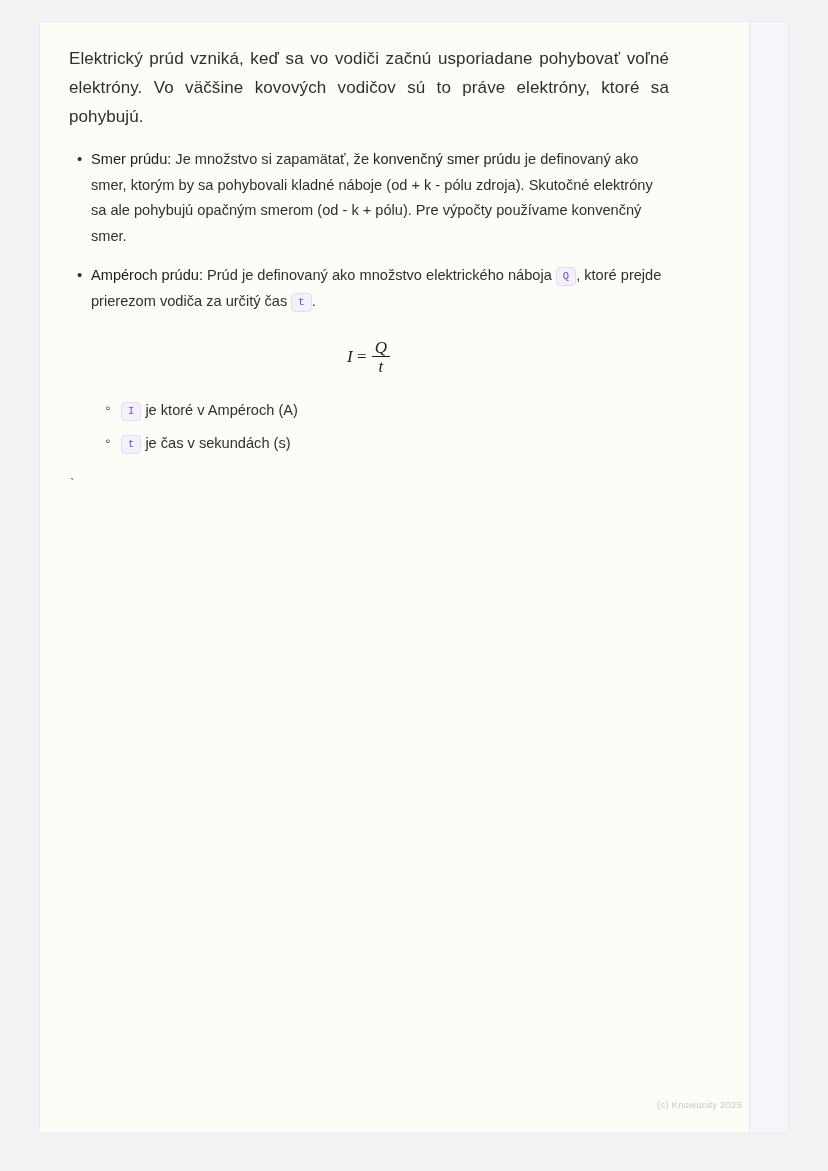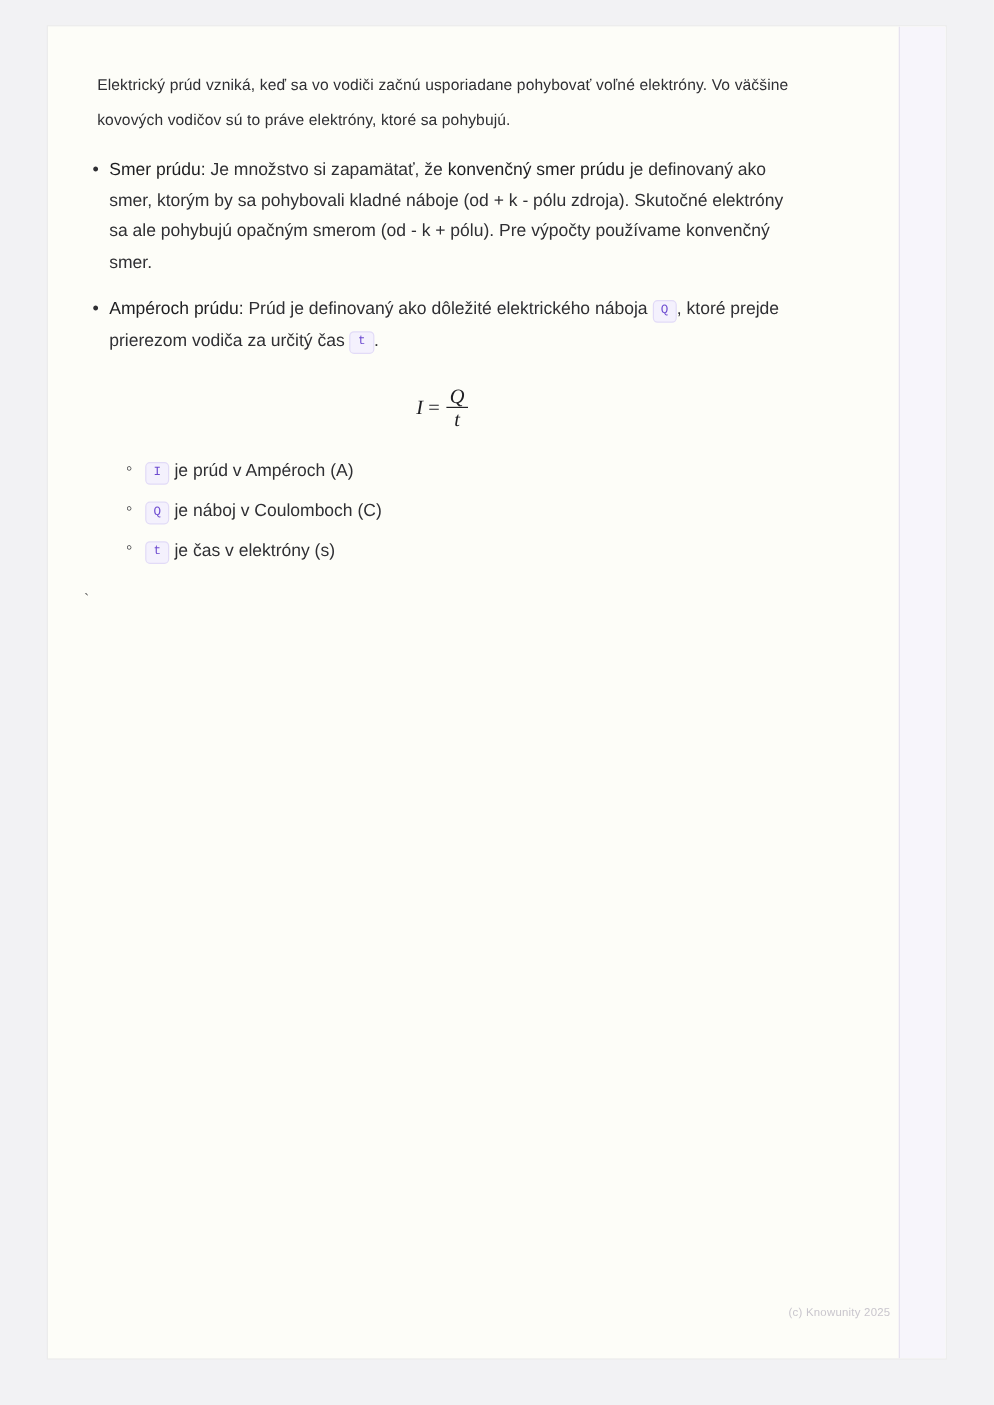--- a/index.html
+++ b/index.html
@@ -32,22 +32,22 @@
     background: #f7f5fb;
     border-left: 1px solid #e6e2ef;
   }
   .content {
     position: absolute;
     left: 29px;
     top: 22px;
     width: 600px;
   }
   p.intro {
-    margin: 12px;
-    font-size: 13px;
+    margin: 0;
+    font-size: 17px;
     line-height: 29px;
     color: #2f2f33;
     text-align: justify;
     letter-spacing: 0.1px;
   }
   ul.bullets {
     margin: 16px 0 0 0;
     padding-left: 22px;
     list-style: none;
   }
@@ -137,21 +137,21 @@
     margin-top: 22px;
     margin-left: 1px;
     font-size: 13px;
     color: #555;
     line-height: 14px;
     font-family: "Liberation Serif", serif;
   }
   .footer {
     position: absolute;
     right: 46px;
-    bottom: 32px;
+    bottom: 22px;
     font-size: 9.5px;
     color: #c9c6cd;
     letter-spacing: 0.2px;
   }
 </style>
 </head>
 <body>
 
 <div class="page">
 
@@ -161,46 +161,42 @@
 
     <p class="intro">Elektrický prúd vzniká, keď sa vo vodiči začnú usporiadane pohybovať voľné elektróny. Vo väčšine kovových vodičov sú to práve elektróny, ktoré sa pohybujú.</p>
 
     <ul class="bullets">
 
       <li>
         <span class="b">Smer prúdu:</span><span> Je množstvo si zapamätať, že </span><span class="b">konvenčný smer prúdu</span><span> je definovaný ako smer, ktorým by sa pohybovali kladné náboje (od + k - pólu zdroja). Skutočné elektróny sa ale pohybujú opačným smerom (od - k + pólu). Pre výpočty používame konvenčný smer.</span>
       </li>
 
       <li>
-        <span class="b">Ampéroch prúdu:</span><span> Prúd je definovaný ako dôležité elektrického náboja </span><code class="inline">Q</code><span>, ktoré prejde prierezom vodiča za určitý čas </span><code class="inline">t</code><span>.</span>
+        <span class="b">Ampéroch prúdu:</span><span> Prúd je definovaný ako množstvo elektrického náboja </span><code class="inline">Q</code><span>, ktoré prejde prierezom vodiča za určitý čas </span><code class="inline">t</code><span>.</span>
       </li>
 
     </ul>
 
     <div class="formula">
       <span class="italic">I</span>
       <span>=</span>
       <span class="frac">
         <span class="num">Q</span>
         <span class="den">t</span>
       </span>
     </div>
 
     <ul class="sub">
       <li>
         <code class="inline">I</code>
-        <span>je prúd v Ampéroch (A)</span>
-      </li>
-      <li>
-        <code class="inline">Q</code>
-        <span>je náboj v Coulomboch (C)</span>
+        <span>je ktoré v Ampéroch (A)</span>
       </li>
       <li>
         <code class="inline">t</code>
-        <span>je čas v elektróny (s)</span>
+        <span>je čas v sekundách (s)</span>
       </li>
     </ul>
 
     <div class="stray">`</div>
 
   </div>
 
   <div class="footer">(c) Knowunity 2025</div>
 
 </div>

